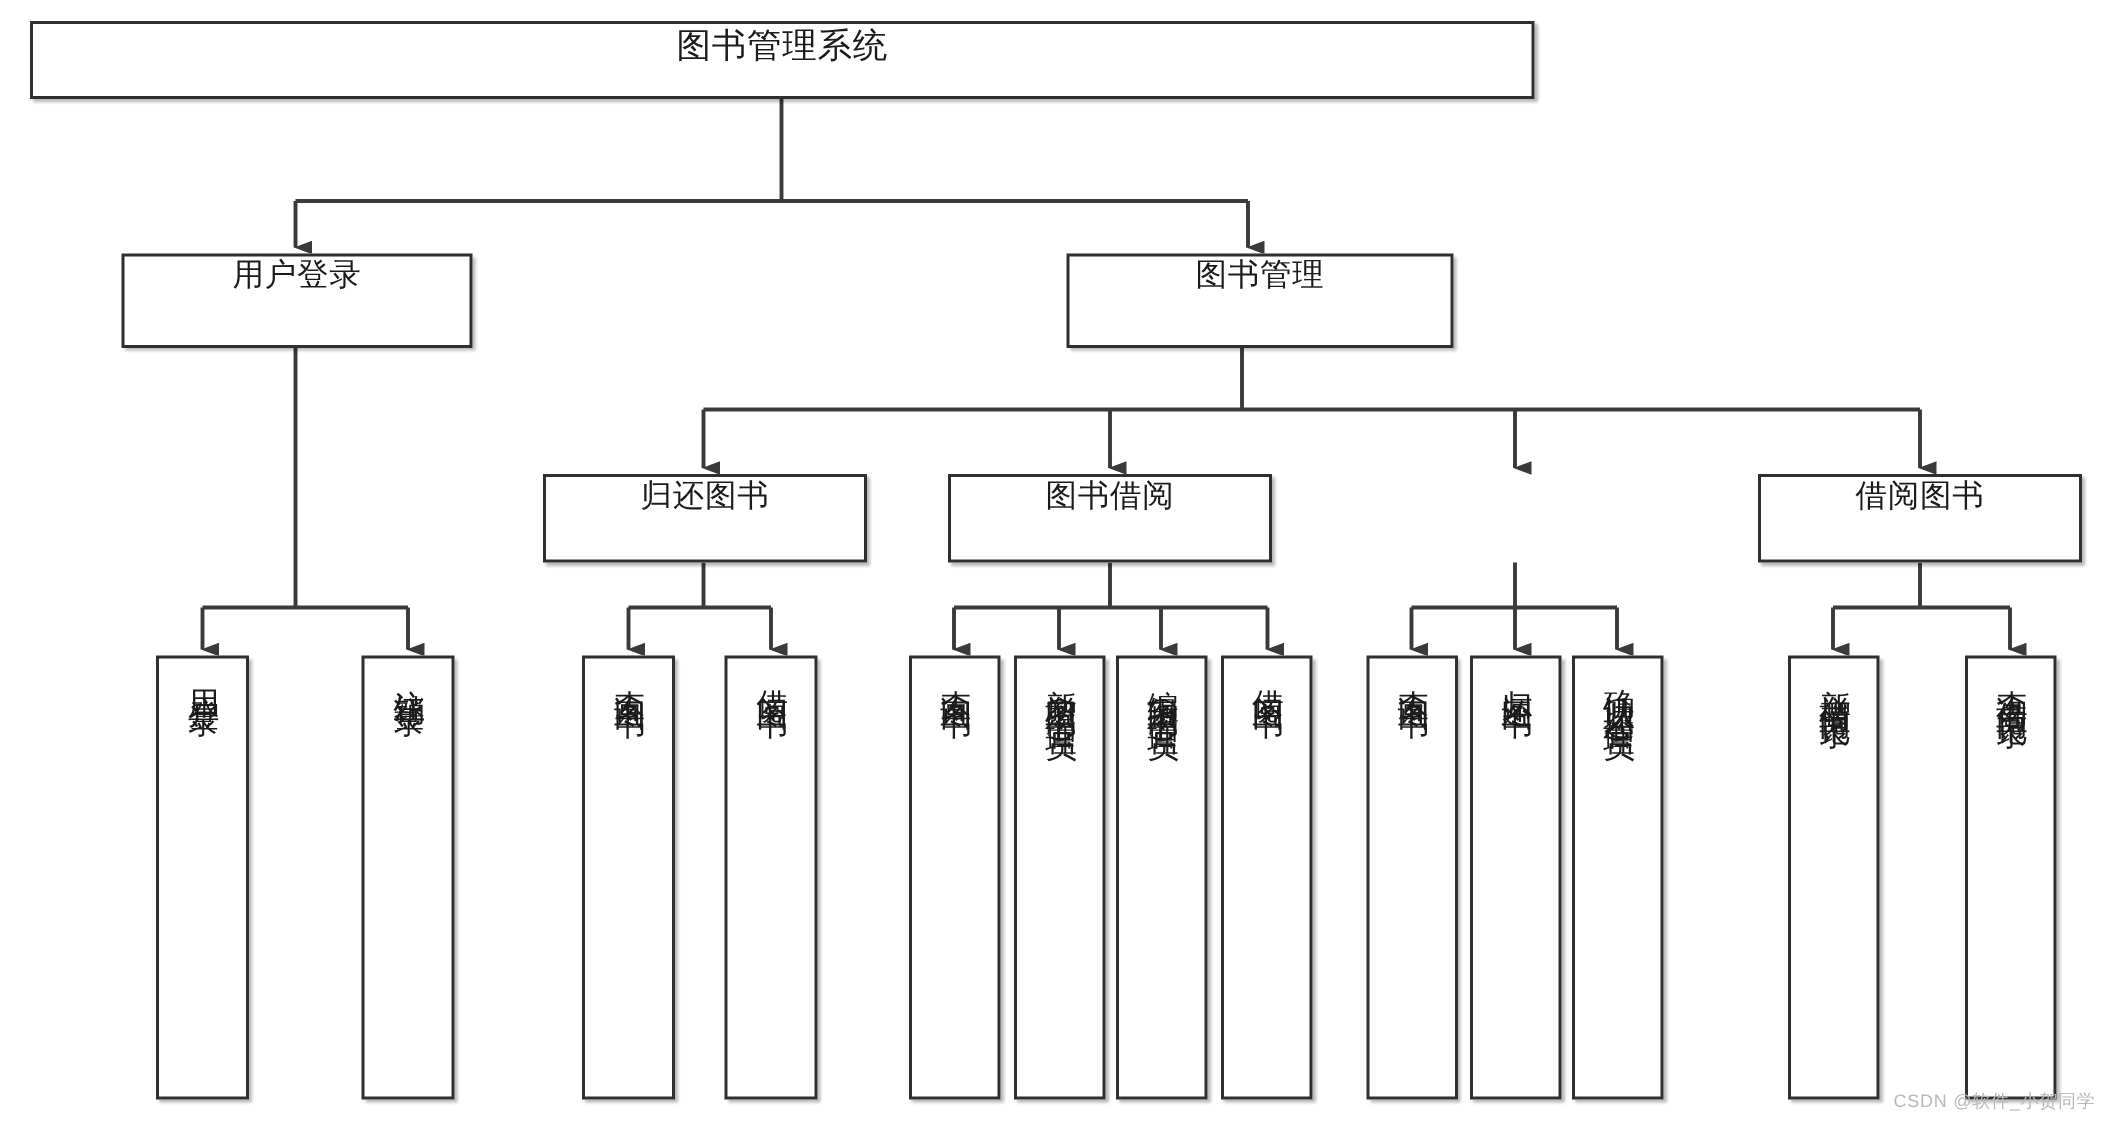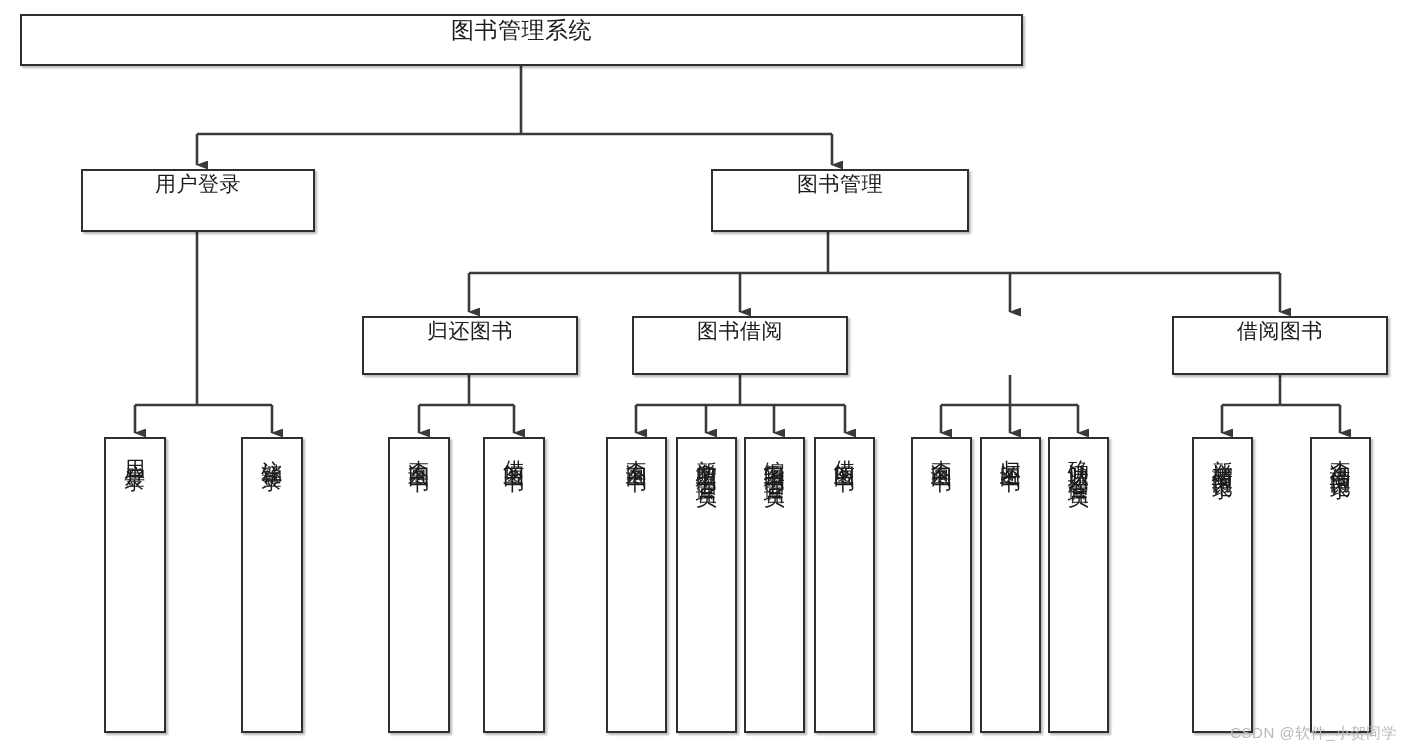--- a/index.html
+++ b/index.html
@@ -48,21 +48,21 @@
     text-orientation: upright;
     letter-spacing: 4px;
     font-size: 21px;
     padding-top: 4px;
   }
   .node.root .label { font-size: 23px; }
   .watermark {
     position: absolute;
     right: 8px;
     bottom: 4px;
-    font-size: 15px;
+    font-size: 12px;
     color: #b9b9b9;
     letter-spacing: 0.5px;
     z-index: 5;
     white-space: pre;
   }
 </style>
 </head>
 <body>
 
 <div id="canvas">

